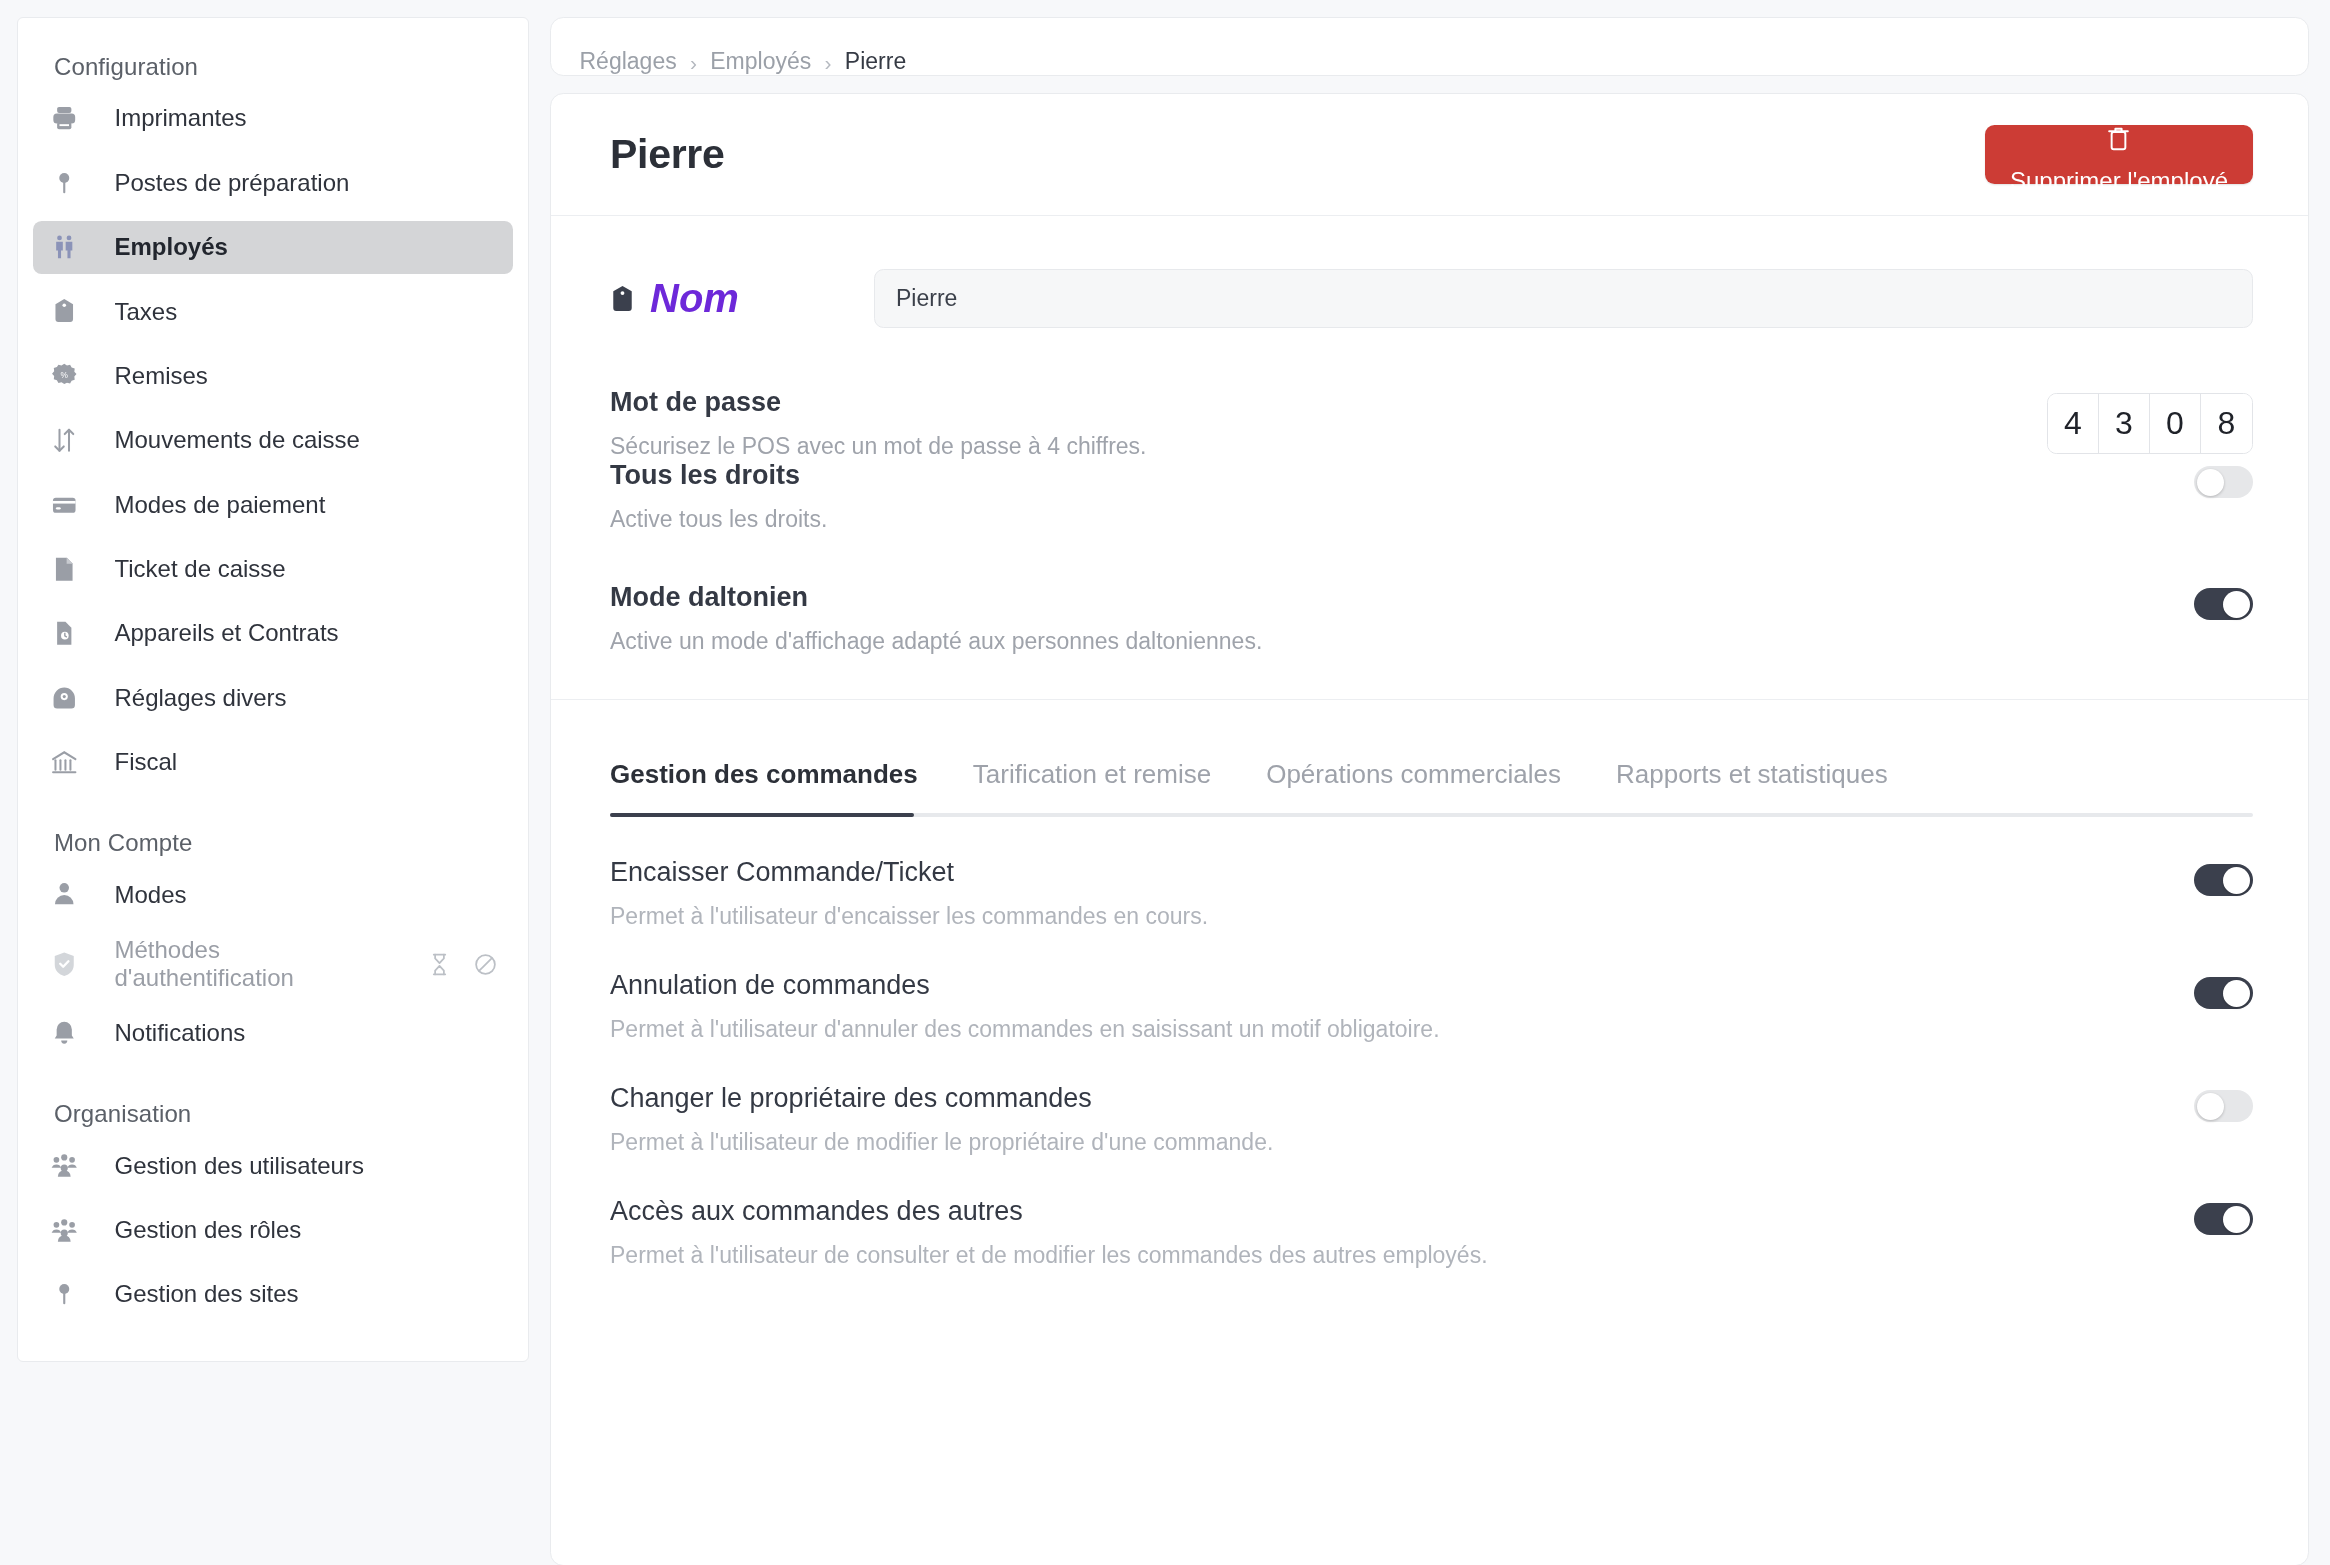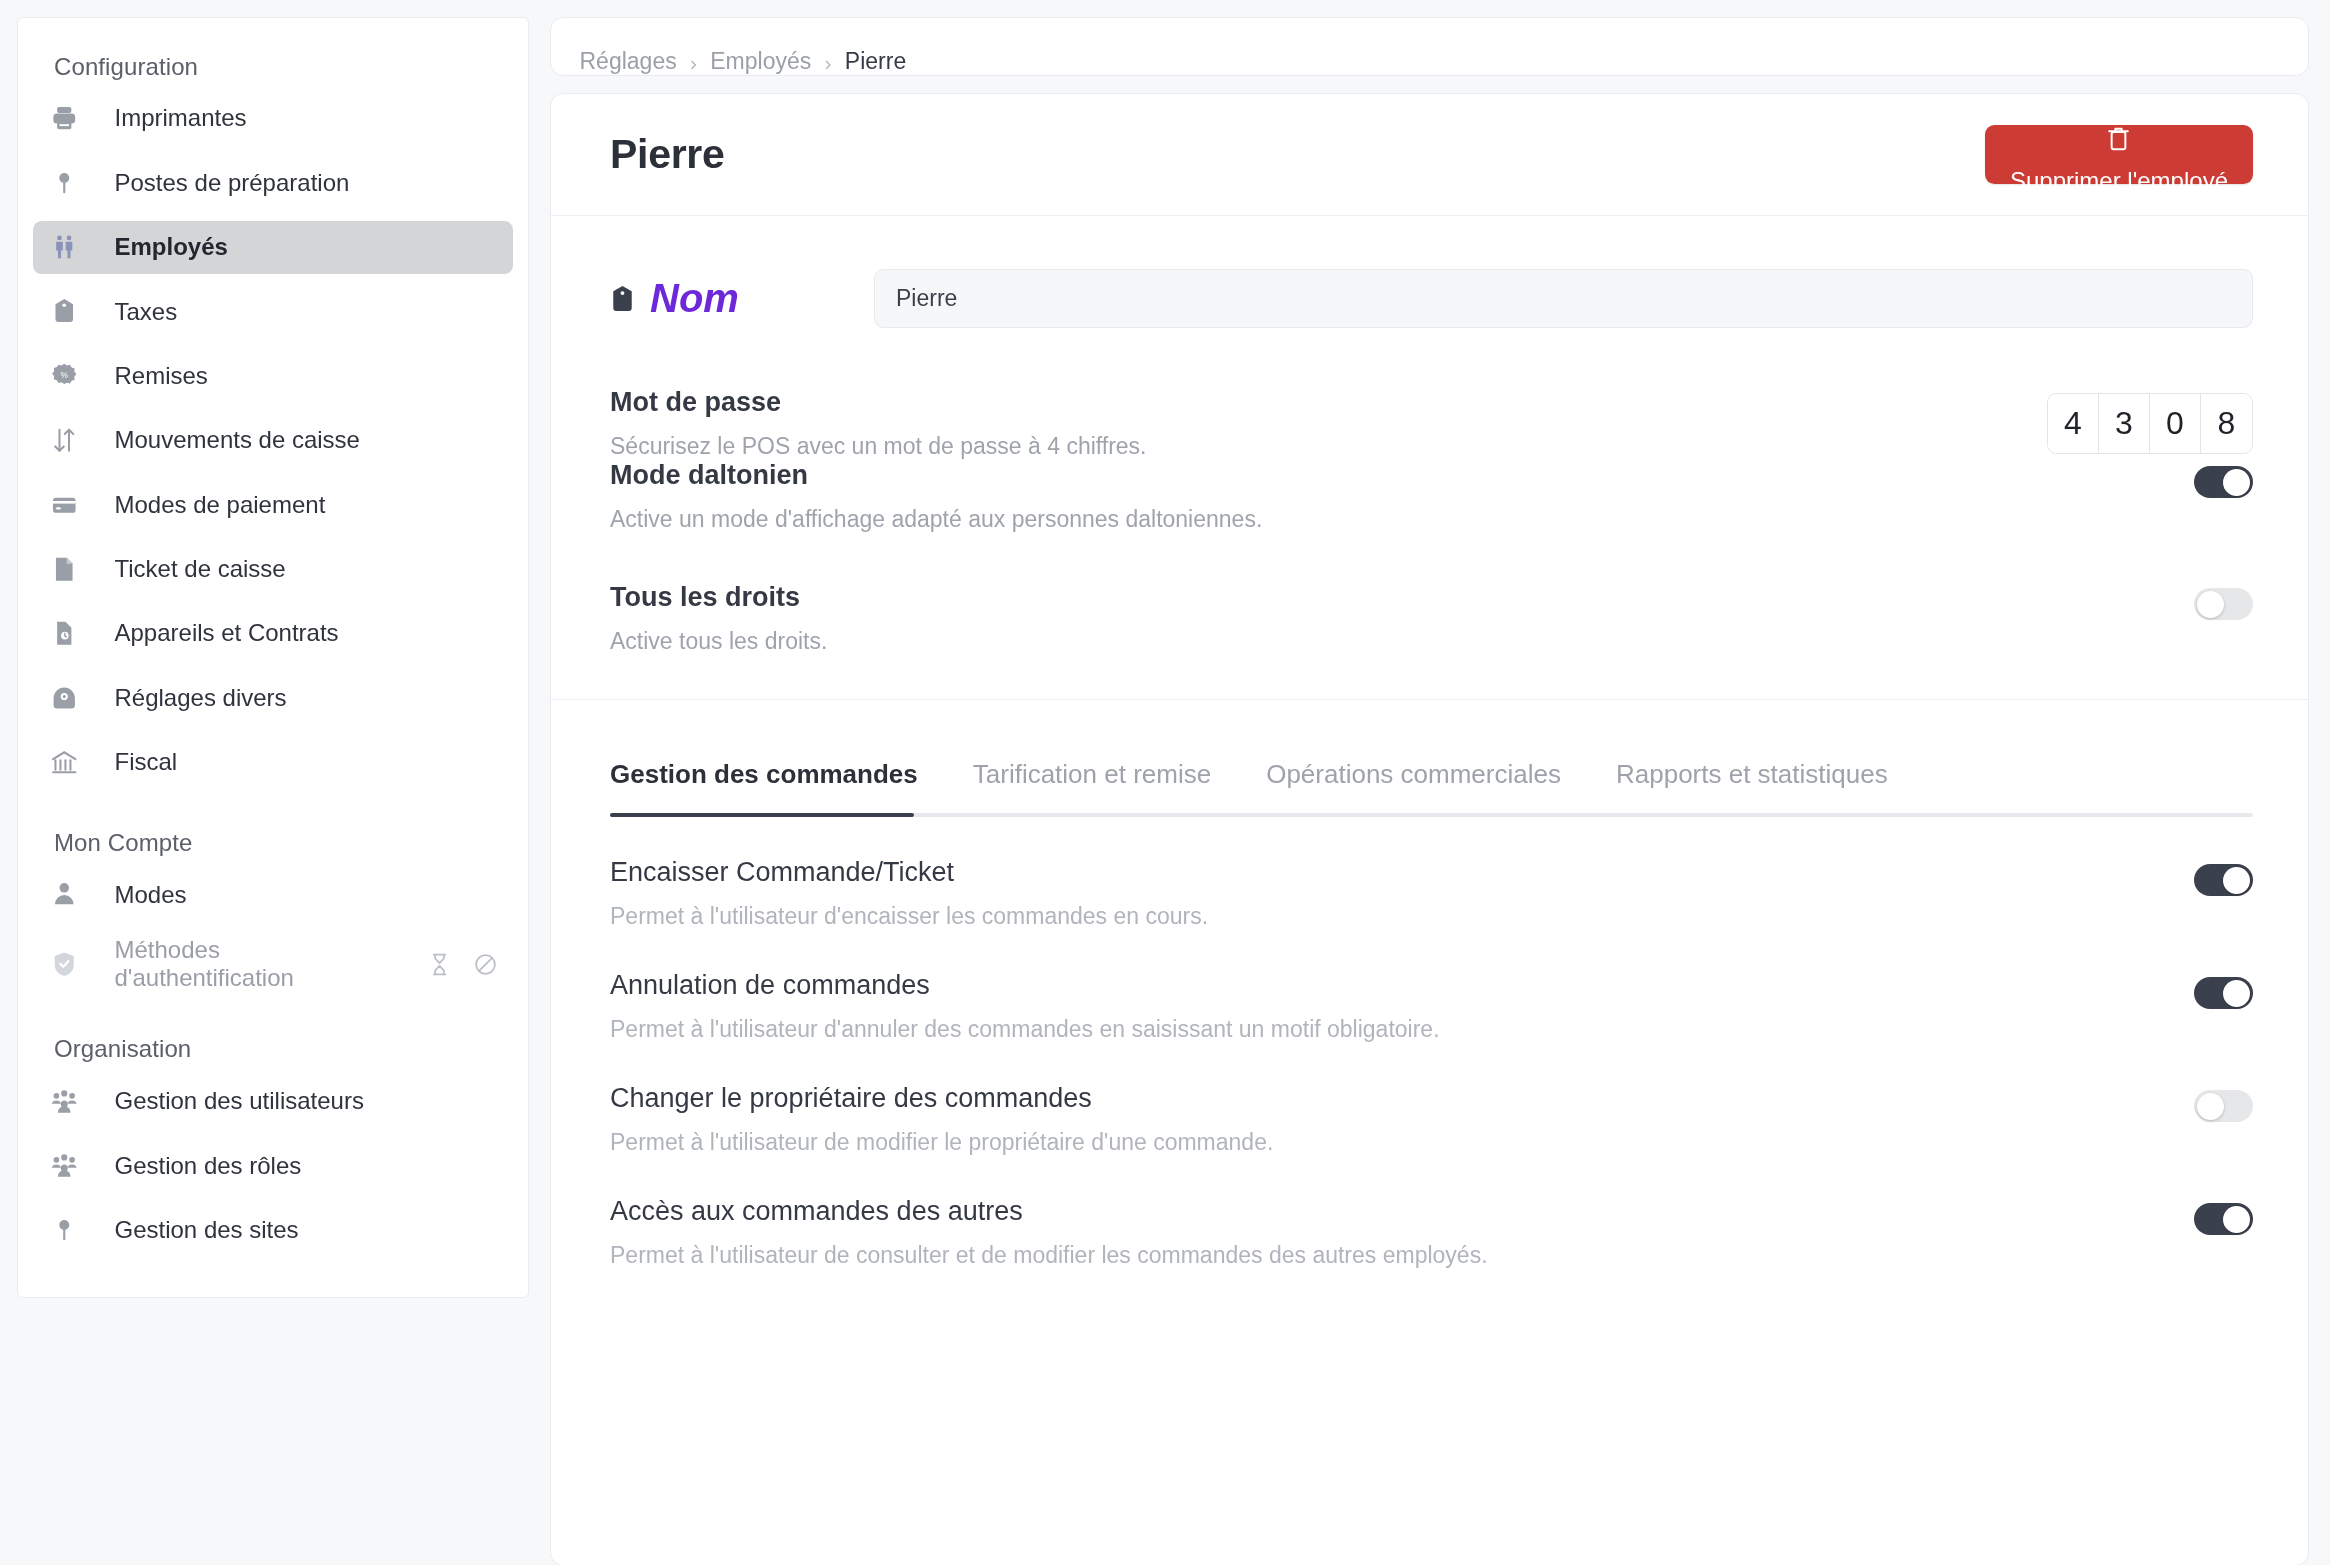--- a/index.html
+++ b/index.html
@@ -267,20 +267,29 @@
               </svg>
             </span>
             <span>
               <svg width="25" height="25" viewBox="0 0 24 24" fill="none" stroke="#bcc0c6" stroke-width="1.7">
                 <circle cx="12" cy="12" r="9"></circle>
                 <path d="M5.6 18.4 18.4 5.6"></path>
               </svg>
             </span>
           </span>
         </div>
+        <div class="side-item">
+          <span class="ico">
+            <svg width="28.5" height="28.5" viewBox="0 0 24 24" fill="#9a9ea6">
+              <path d="M12 2.4a6.4 6.4 0 0 1 6.4 6.4v5l1.6 2.6H4l1.6-2.6v-5A6.4 6.4 0 0 1 12 2.4Z"></path>
+              <path d="M9.4 18.2h5.2a2.6 2.6 0 0 1-5.2 0Z"></path>
+            </svg>
+          </span>
+          <span class="lbl">Notifications</span>
+        </div>
         <div class="side-group-title spaced">Organisation</div>
         <div class="side-item">
           <span class="ico">
             <svg width="28.5" height="28.5" viewBox="0 0 24 24" fill="#9a9ea6">
               <circle cx="12" cy="14.4" r="3"></circle>
               <path d="M6.6 21.6a5.4 5.4 0 0 1 10.8 0Z"></path>
               <circle cx="5.4" cy="7.4" r="2.4"></circle>
               <circle cx="18.6" cy="7.4" r="2.4"></circle>
               <circle cx="12" cy="5.4" r="2.6"></circle>
               <path d="M1.4 14.2a4.2 4.2 0 0 1 8 0Z"></path>
@@ -367,36 +376,36 @@
                 <div class="pin-cell">3</div>
                 <div class="pin-cell">0</div>
                 <div class="pin-cell">8</div>
               </div>
           </div>
         </div>
 
         <div id="settings-rows">
             <div class="setting-row">
               <div>
+                <div class="setting-title">Tous les droits</div>
+                <div class="setting-desc">Active tous les droits.</div>
+              </div>
+              <div class="setting-right">
+                <div class="toggle">
+                  <span class="knob"></span>
+                </div>
+              </div>
+            </div>
+            <div class="setting-row">
+              <div>
                 <div class="setting-title">Mode daltonien</div>
                 <div class="setting-desc">Active un mode d'affichage adapté aux personnes daltoniennes.</div>
               </div>
               <div class="setting-right">
                 <div class="toggle on">
-                  <span class="knob"></span>
-                </div>
-              </div>
-            </div>
-            <div class="setting-row">
-              <div>
-                <div class="setting-title">Tous les droits</div>
-                <div class="setting-desc">Active tous les droits.</div>
-              </div>
-              <div class="setting-right">
-                <div class="toggle">
                   <span class="knob"></span>
                 </div>
               </div>
             </div>
           </div>
 
       </div>
 
       <div class="tabs-wrap">
         <div class="tabs" id="tabs">

